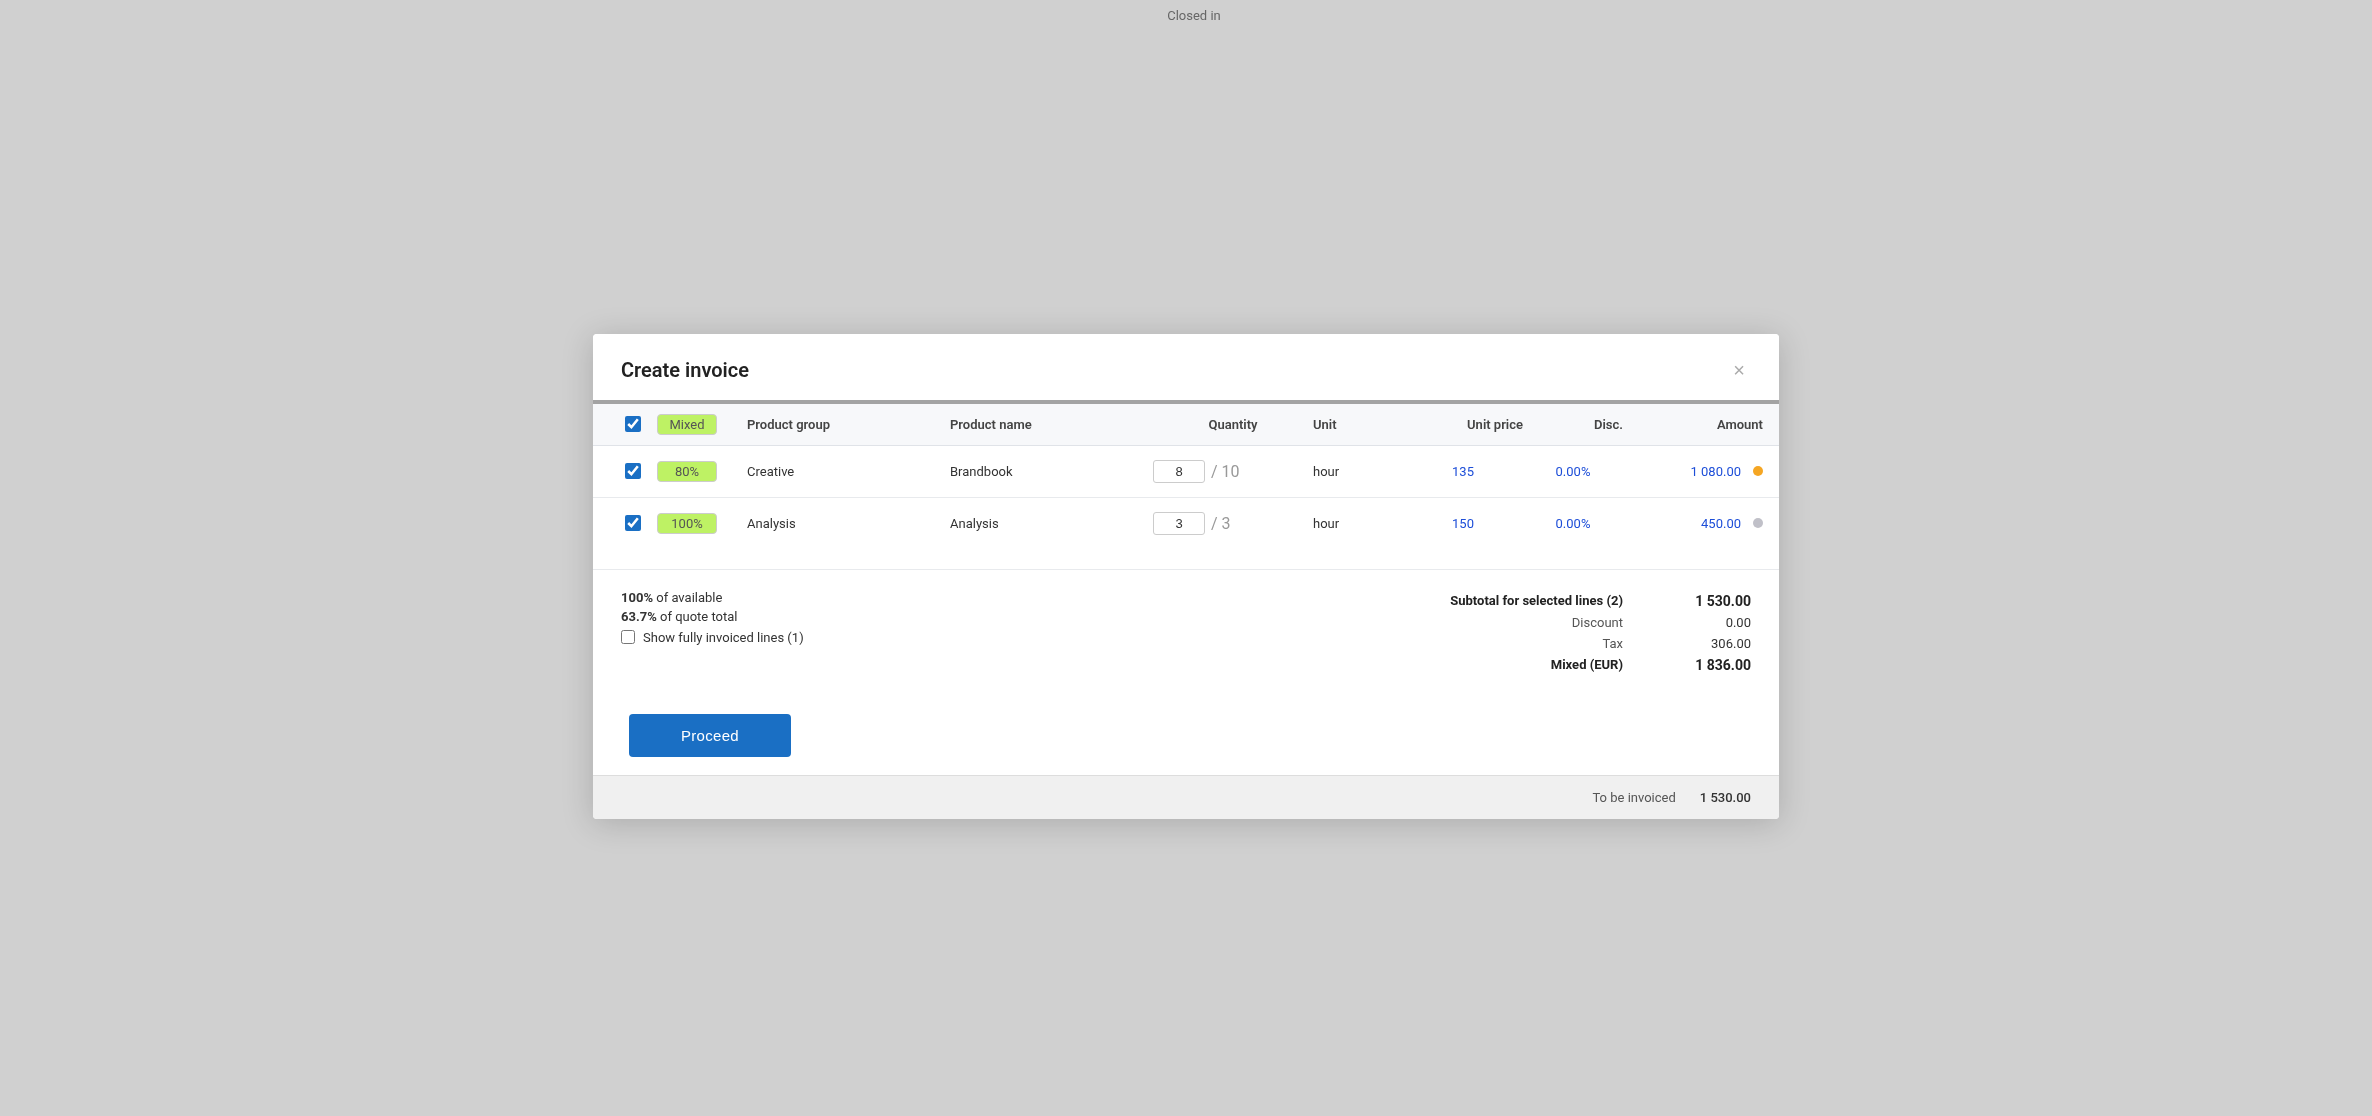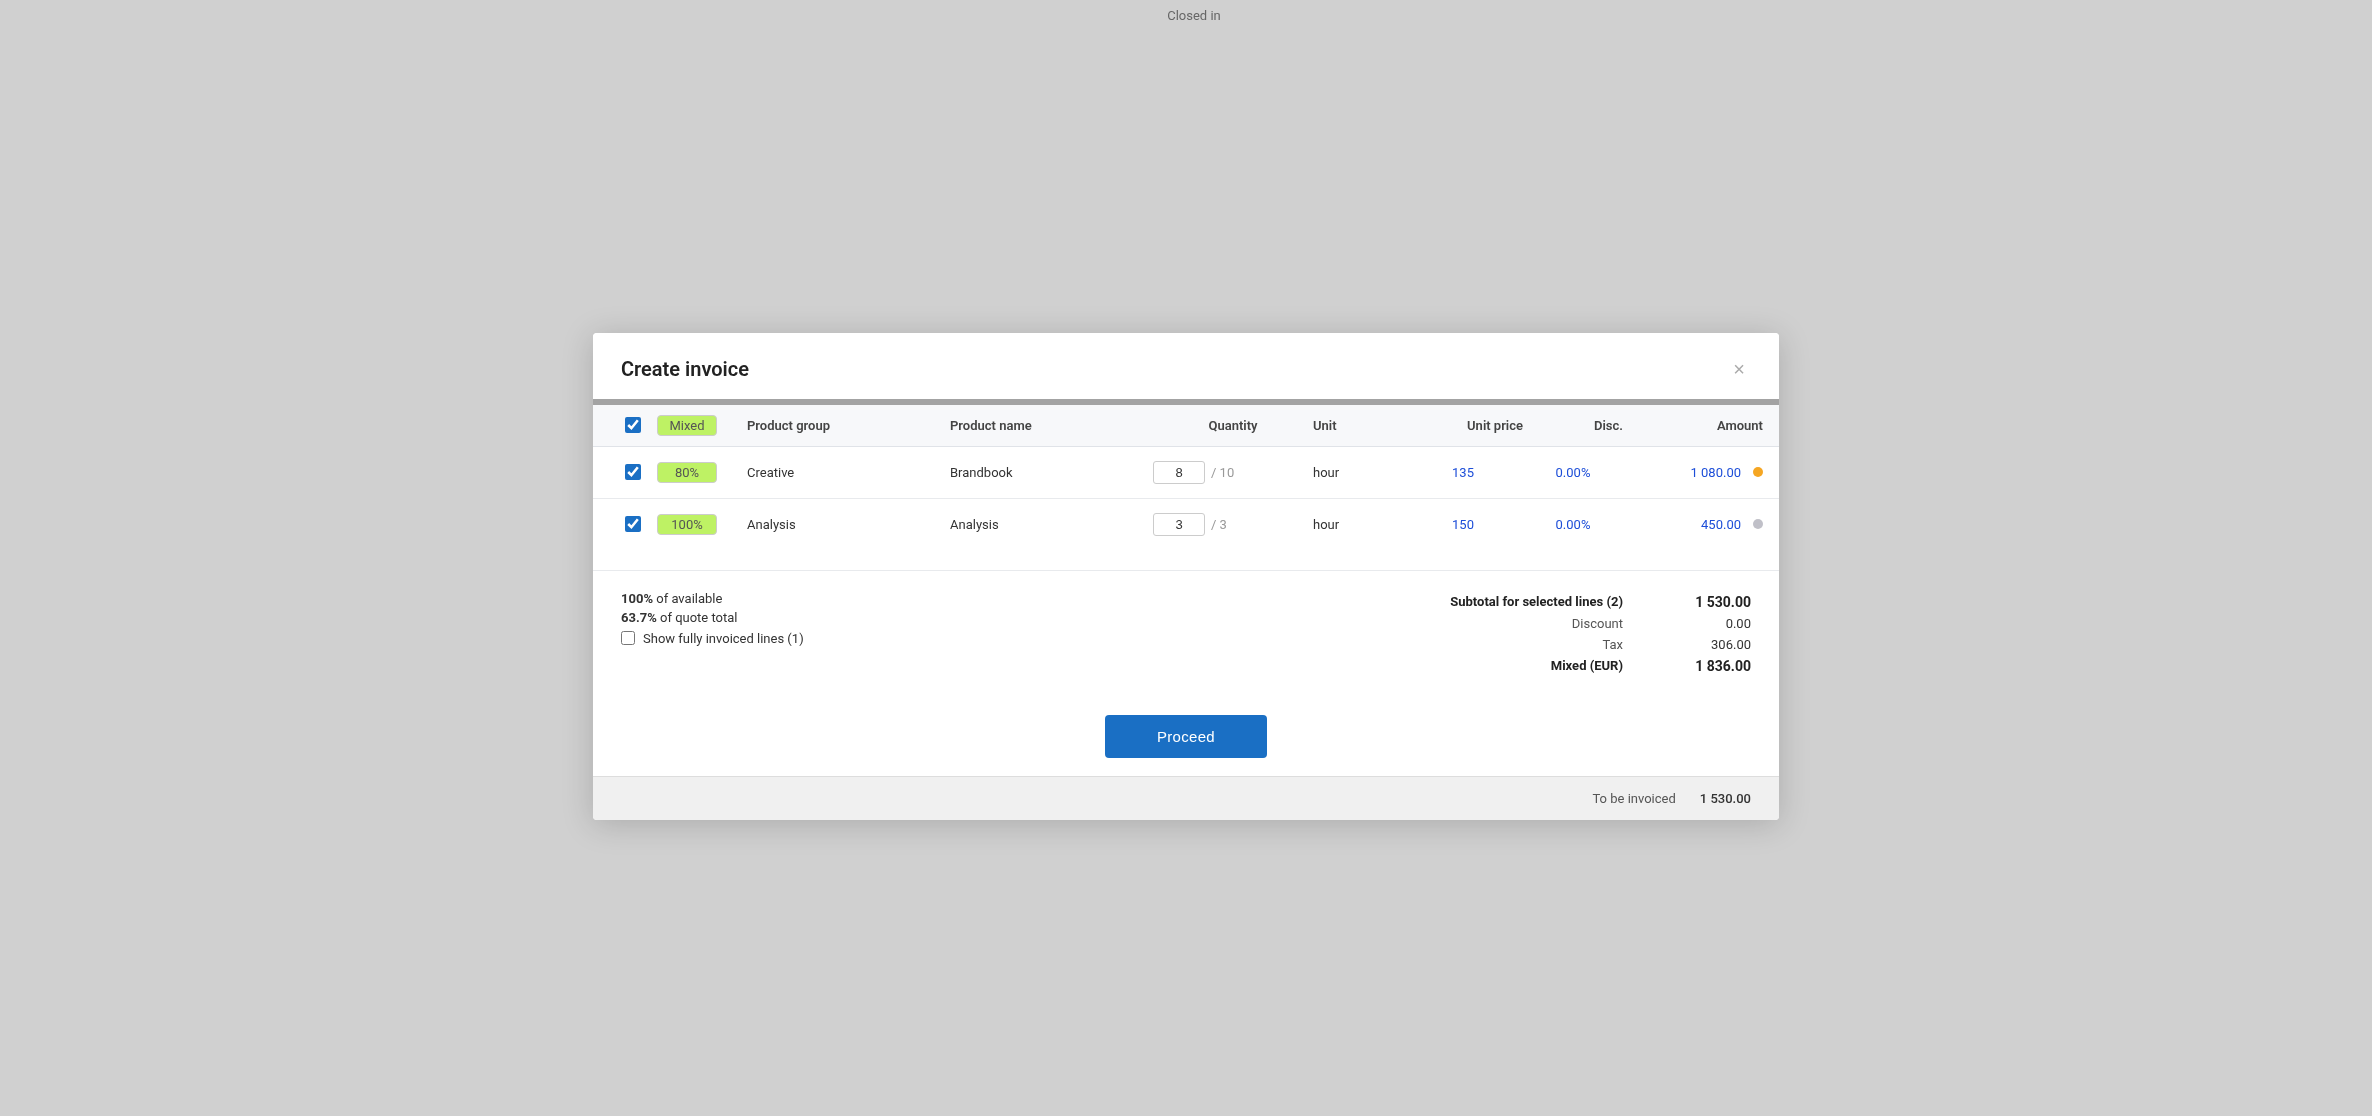--- a/index.html
+++ b/index.html
@@ -24,21 +24,21 @@
       background: #fff;
       width: 1186px;
       max-width: 98vw;
       border-radius: 4px;
       box-shadow: 0 4px 32px rgba(0,0,0,0.18);
       position: relative;
       overflow: hidden;
     }
     .modal-header {
       padding: 24px 28px 18px 28px;
-      border-bottom: 6px solid #a3a3a3;
+      border-bottom: 4px solid #a3a3a3;
       display: flex;
       align-items: center;
       justify-content: space-between;
       background: #fff;
     }
     .modal-title {
       font-size: 20px;
       font-weight: 600;
       color: #222;
     }
@@ -118,21 +118,21 @@
       border: 1px solid #ccc;
       border-radius: 3px;
       padding: 3px 6px;
       font-size: 13px;
       text-align: center;
       color: #333;
       background: #fff;
     }
     .qty-slash {
       color: #999;
-      font-size: 13px;
+      font-size: 16px;
     }
     .cell-right {
       text-align: center;
       font-size: 13px;
       color: #1d4ed8;
     }
     .dot {
       display: inline-block;
       width: 10px;
       height: 10px;
@@ -207,23 +207,24 @@
     .totals-value {
       font-size: 13px;
       color: #333;
       min-width: 80px;
       text-align: right;
     }
     .totals-value.bold { font-weight: 700; color: #222; font-size: 14px; }
 
     .proceed-section {
       display: flex;
-      justify-content: center;
+      justify-content: flex-start;
       padding: 28px 0 18px 0;
       background: #fff;
+      margin-left: 36px;
     }
     .proceed-btn {
       background: #1a6fc4;
       color: #fff;
       border: none;
       border-radius: 4px;
       padding: 13px 52px;
       font-size: 15px;
       font-weight: 500;
       cursor: pointer;

